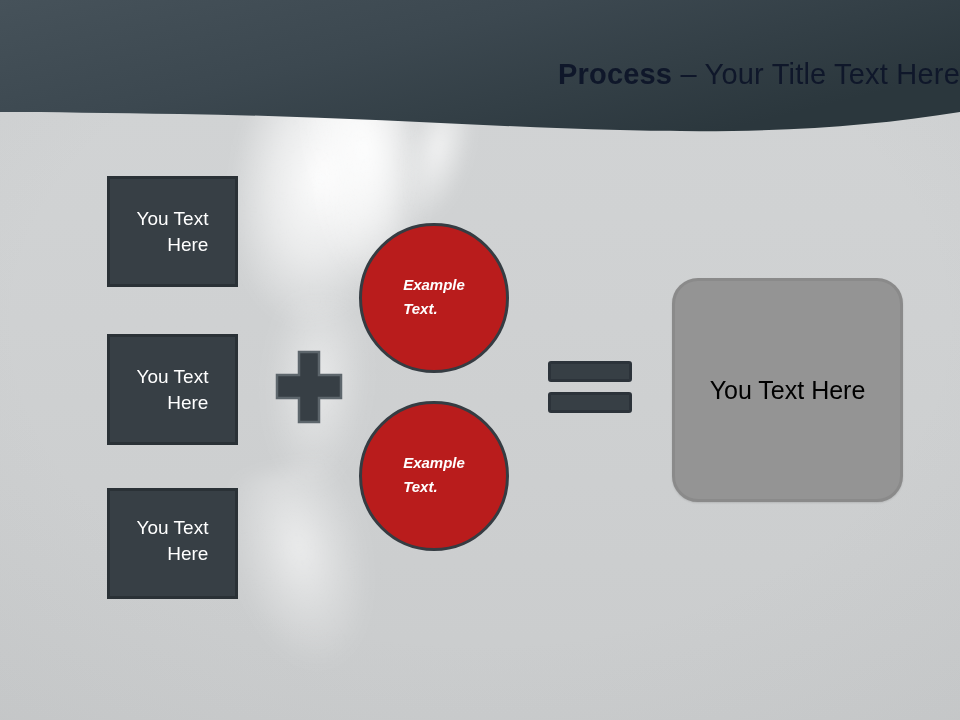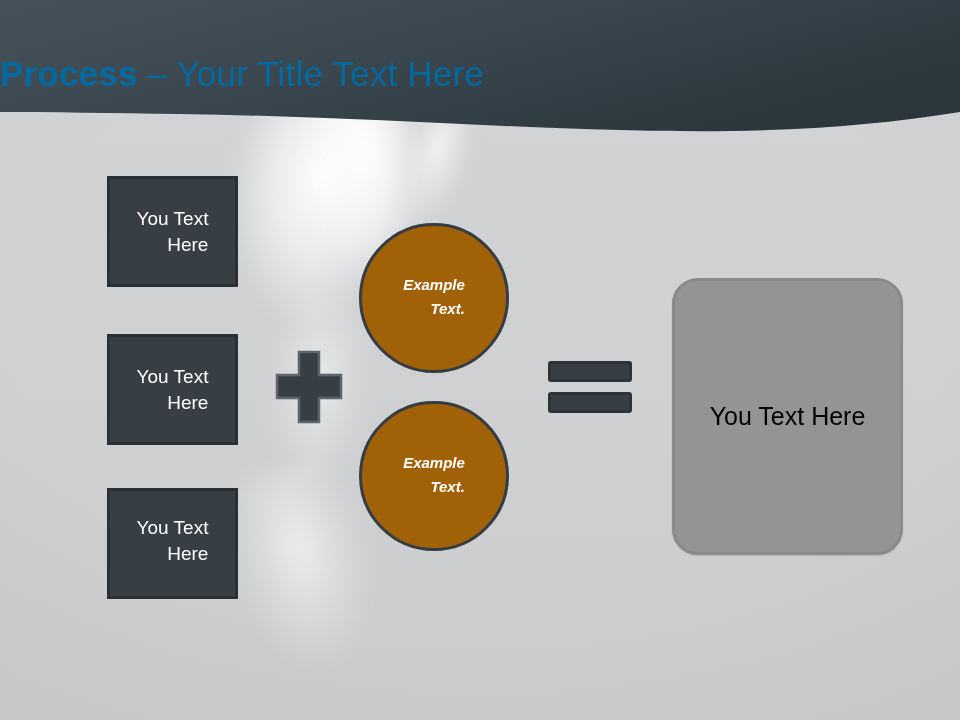--- a/index.html
+++ b/index.html
@@ -75,23 +75,23 @@
     position: absolute;
     left: 0; top: 0;
     width: 960px; height: 140px;
   }
   .header svg { display: block; }
 
   .title {
     position: absolute;
     left: 0; top: 52px;
     width: 960px;
-    text-align: left;
-    color: #0369a1;
-    font-size: 35px;
+    text-align: right;
+    color: #0f172a;
+    font-size: 29px;
     line-height: 44px;
     letter-spacing: 0.2px;
     white-space: nowrap;
   }
   .title .strong { font-weight: bold; }
   .title .rest { font-weight: normal; }
 
   
   .sq {
     position: absolute;
@@ -118,29 +118,29 @@
     position: absolute;
     left: 275px; top: 350px;
     width: 68px; height: 74px;
   }
 
   
   .circ {
     position: absolute;
     width: 150px; height: 150px;
     border-radius: 50%;
-    background: #a16207;
+    background: #b91c1c;
     border: 3px solid #353c42;
     box-sizing: border-box;
     color: #ffffff;
     font-size: 15px;
     font-weight: bold;
     font-style: italic;
     line-height: 24px;
-    text-align: right;
+    text-align: left;
     display: flex;
     align-items: center;
     justify-content: center;
   }
   .circ-top { left: 359px; top: 223px; }
   .circ-bot { left: 359px; top: 401px; }
   .circ .inner { display: block; padding-bottom: 2px; }
 
   
   .equals {
@@ -158,21 +158,21 @@
     border-radius: 3px;
     box-sizing: border-box;
   }
   .eq-bar.top { top: 0; }
   .eq-bar.bottom { top: 31px; }
 
   
   .panel {
     position: absolute;
     left: 672px; top: 278px;
-    width: 231px; height: 277px;
+    width: 231px; height: 224px;
     background: #949494;
     border: 3px solid #8a8a8a;
     border-radius: 26px;
     box-sizing: border-box;
     color: #000000;
     font-size: 25px;
     display: flex;
     align-items: center;
     justify-content: center;
     box-shadow: 0 1px 2px rgba(0,0,0,0.12);

